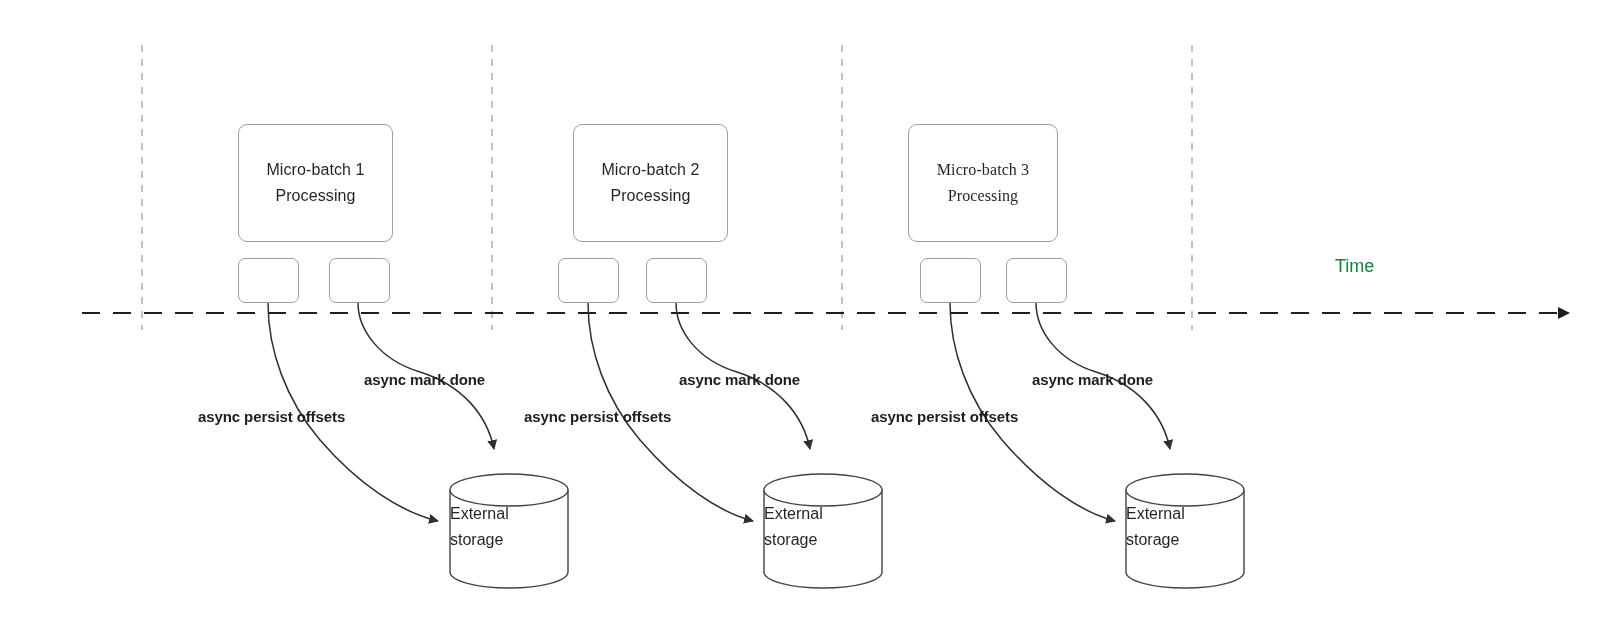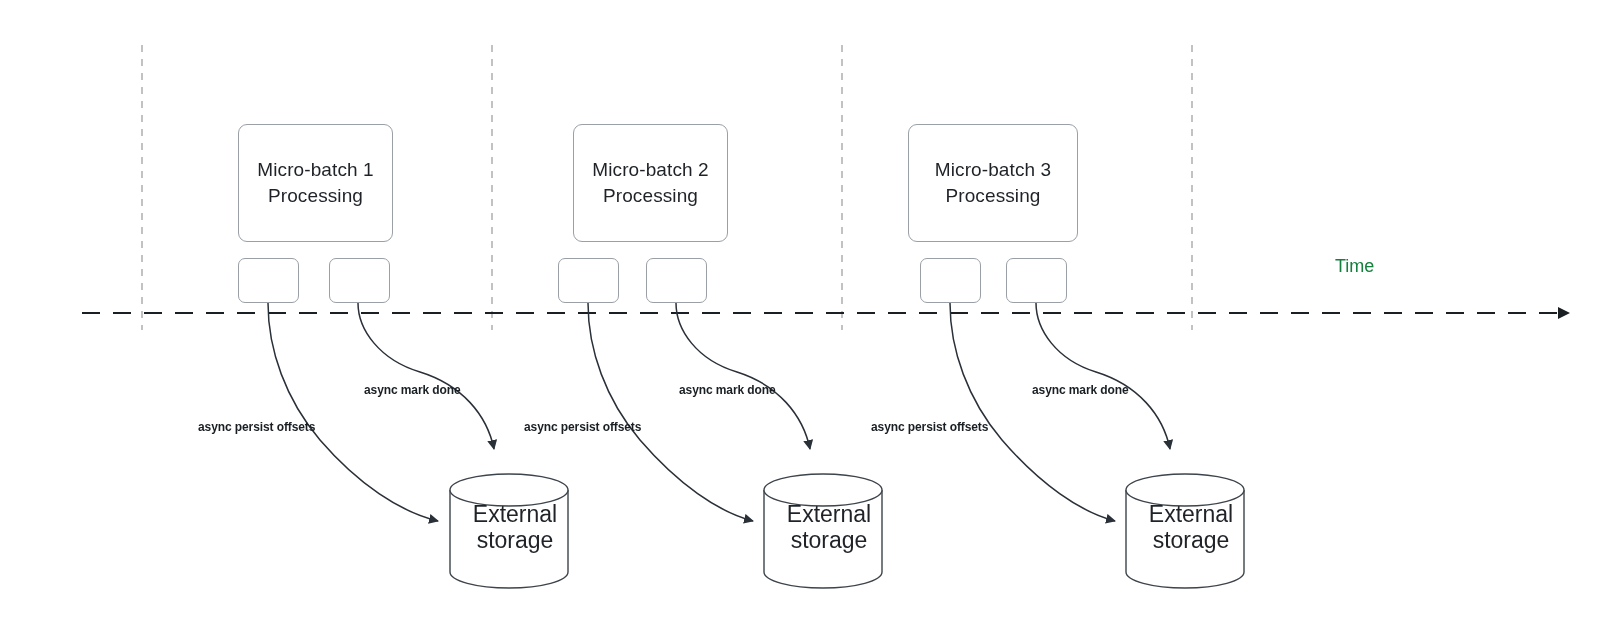--- a/index.html
+++ b/index.html
@@ -29,48 +29,46 @@
     position: absolute;
     box-sizing: border-box;
     border: 1px solid #9aa0a6;
     border-radius: 9px;
     background: #ffffff;
     display: flex;
     align-items: center;
     justify-content: center;
     text-align: center;
     color: #1f2328;
-    font-size: 19px;
+    font-size: 16px;
     line-height: 26px;
     letter-spacing: 0.1px;
   }
   .mini-box {
     position: absolute;
     box-sizing: border-box;
     border: 1px solid #9aa0a6;
     border-radius: 7px;
     background: #ffffff;
   }
   .cyl-label {
     position: absolute;
-    text-align: center;
+    text-align: left;
     color: #1f2328;
-    font-size: 23px;
+    font-size: 16px;
     line-height: 26px;
     pointer-events: none;
-    margin-left: 6px;
   }
   .edge-label {
     position: absolute;
-    font-size: 12px;
+    font-size: 15px;
     font-weight: bold;
     color: #1a1f24;
     white-space: nowrap;
     letter-spacing: -0.1px;
-    margin-top: 12px;
   }
   .time-label {
     position: absolute;
     font-size: 18px;
     color: #15803d;
     white-space: nowrap;
   }
 </style>
 </head>
 <body>
@@ -148,21 +146,21 @@
   </div>
   <div class="mini-box" style="left:558px; top:258px; width:61px; height:45px;"></div>
   <div class="mini-box" style="left:646px; top:258px; width:61px; height:45px;"></div>
   <div class="cyl-label" style="left:764px; top:501px; width:118px;">
     <span>External</span><br>
     <span>storage</span>
   </div>
   <div class="edge-label" style="left:679px; top:371px;">async mark done</div>
   <div class="edge-label" style="left:524px; top:408px;">async persist offsets</div>
 
-  <div class="proc-box" style="left:908px; top:124px; width:170px; height:118px;">
+  <div class="proc-box" style="left:908px; top:124px; width:150px; height:118px;font-family:Liberation Serif, serif;">
     <span>
       <span>Micro-batch 3</span><br>
       <span>Processing</span>
     </span>
   </div>
   <div class="mini-box" style="left:920px; top:258px; width:61px; height:45px;"></div>
   <div class="mini-box" style="left:1006px; top:258px; width:61px; height:45px;"></div>
   <div class="cyl-label" style="left:1126px; top:501px; width:118px;">
     <span>External</span><br>
     <span>storage</span>

